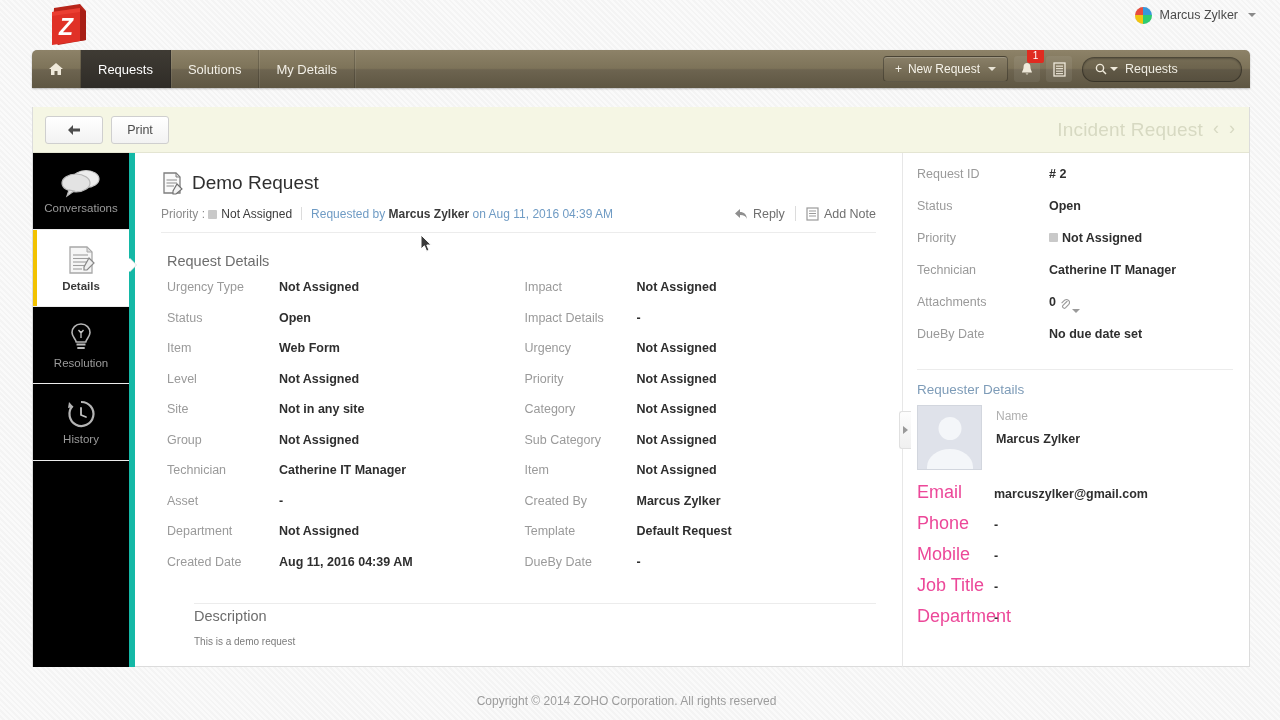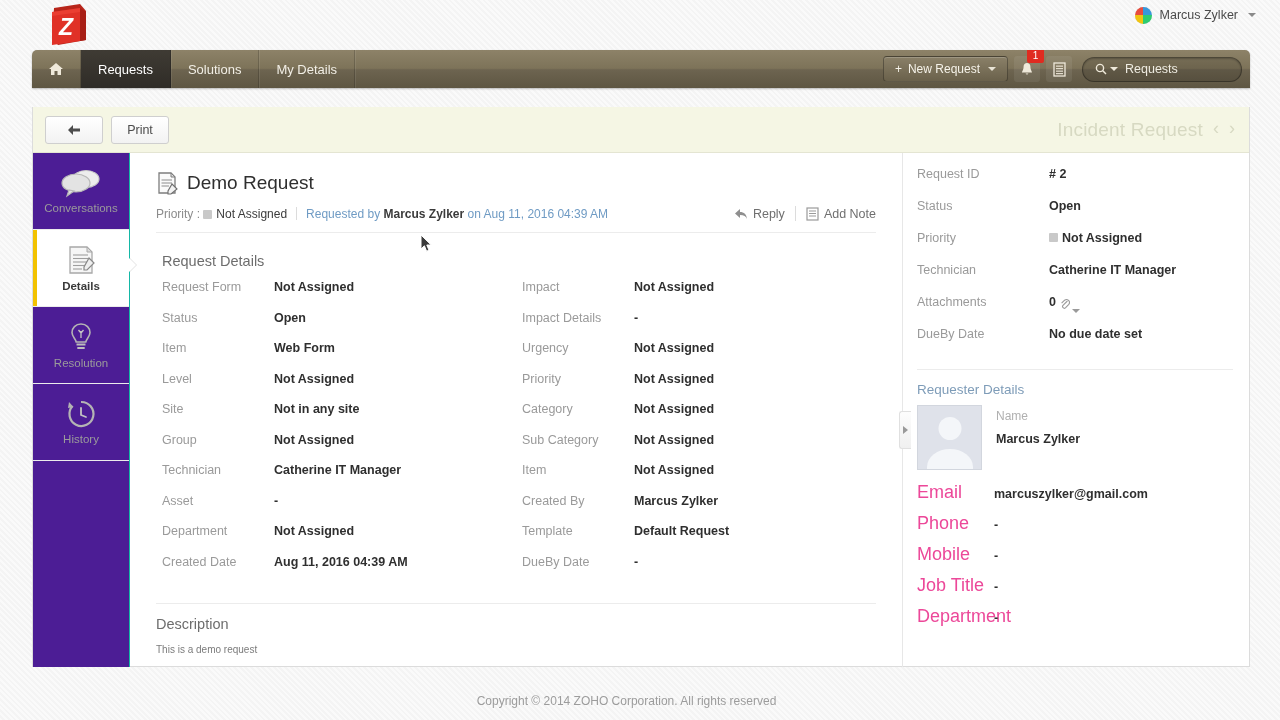--- a/index.html
+++ b/index.html
@@ -147,22 +147,22 @@
   }
   .ab-title { font-size: 19px; color: #d7d9c2; letter-spacing: .2px; }
   .ab-chev { font-size: 18px; color: #d7d9c2; cursor: pointer; line-height: 1; }
 
   
   .body { display: flex; height: 514px; }
 
   
   .rail {
     width: 96px; flex: 0 0 96px;
-    border-right: 1px solid #14b8a6;
-    background: #4c1d95;
+    border-right: 6px solid #14b8a6;
+    background: #000000;
     position: relative;
   }
   .rail-item {
     position: relative;
     height: 76px;
     border-bottom: 1px solid #ececec;
     display: flex; flex-direction: column;
     align-items: center; justify-content: center; gap: 4px;
     cursor: pointer;
   }
@@ -209,21 +209,21 @@
   .act { display:flex; align-items:center; gap:5px; font-size:12.5px; color:#6f6f6f; cursor:pointer; }
 
   .section-h { font-size: 14.5px; color: #6d6d6d; margin: 20px 0 11px 6px; }
 
   .grid2 { display: flex; gap: 0; }
   .col { width: 50%; }
   .frow { display: flex; align-items: baseline; height: 30.5px; }
   .fl { width: 112px; flex: 0 0 112px; font-size: 12.5px; color: #9a9a9a; padding-left: 6px; }
   .fv { font-size: 12.5px; color: #2f2f2f; font-weight: bold; }
 
-  .desc-wrap { margin-top: 18px; border-top: 1px solid #ececec; padding-top: 12px; }
+  .desc-wrap { margin-top: 18px; border-top: 1px solid #ececec; padding-top: 4px; margin-left: 33px; }
   .desc-h { font-size: 14.5px; color: #6d6d6d; margin-bottom: 12px; }
   .desc-b { font-size: 10px; color: #7b7b7b; }
 
   
   .collapse-handle {
     position: absolute; right: -9px; top: 258px;
     width: 11px; height: 36px;
     background: linear-gradient(to bottom,#fdfdfd,#f0f0f0);
     border: 1px solid #e0e0e0; border-right: none;
     border-radius: 3px 0 0 3px;
@@ -480,21 +480,21 @@
               <span>Add Note</span>
             </span>
           </span>
         </div>
 
         <div class="section-h">Request Details</div>
 
         <div class="grid2">
           <div class="col">
             <div class="frow">
-                <span class="fl">Request Form</span>
+                <span class="fl">Urgency Type</span>
                 <span class="fv">Not Assigned</span>
               </div>
             <div class="frow">
                 <span class="fl">Status</span>
                 <span class="fv">Open</span>
               </div>
             <div class="frow">
                 <span class="fl">Item</span>
                 <span class="fv">Web Form</span>
               </div>

